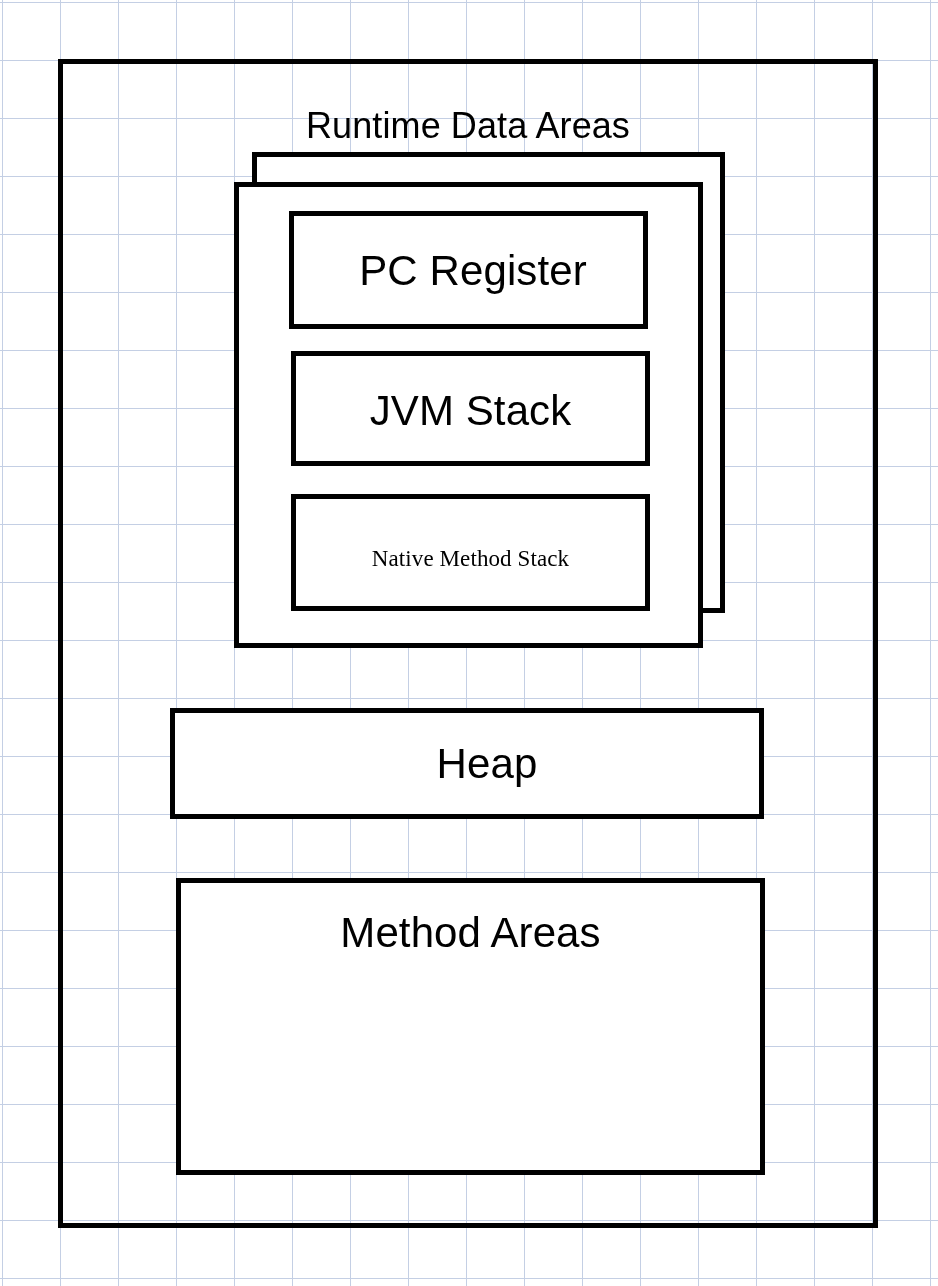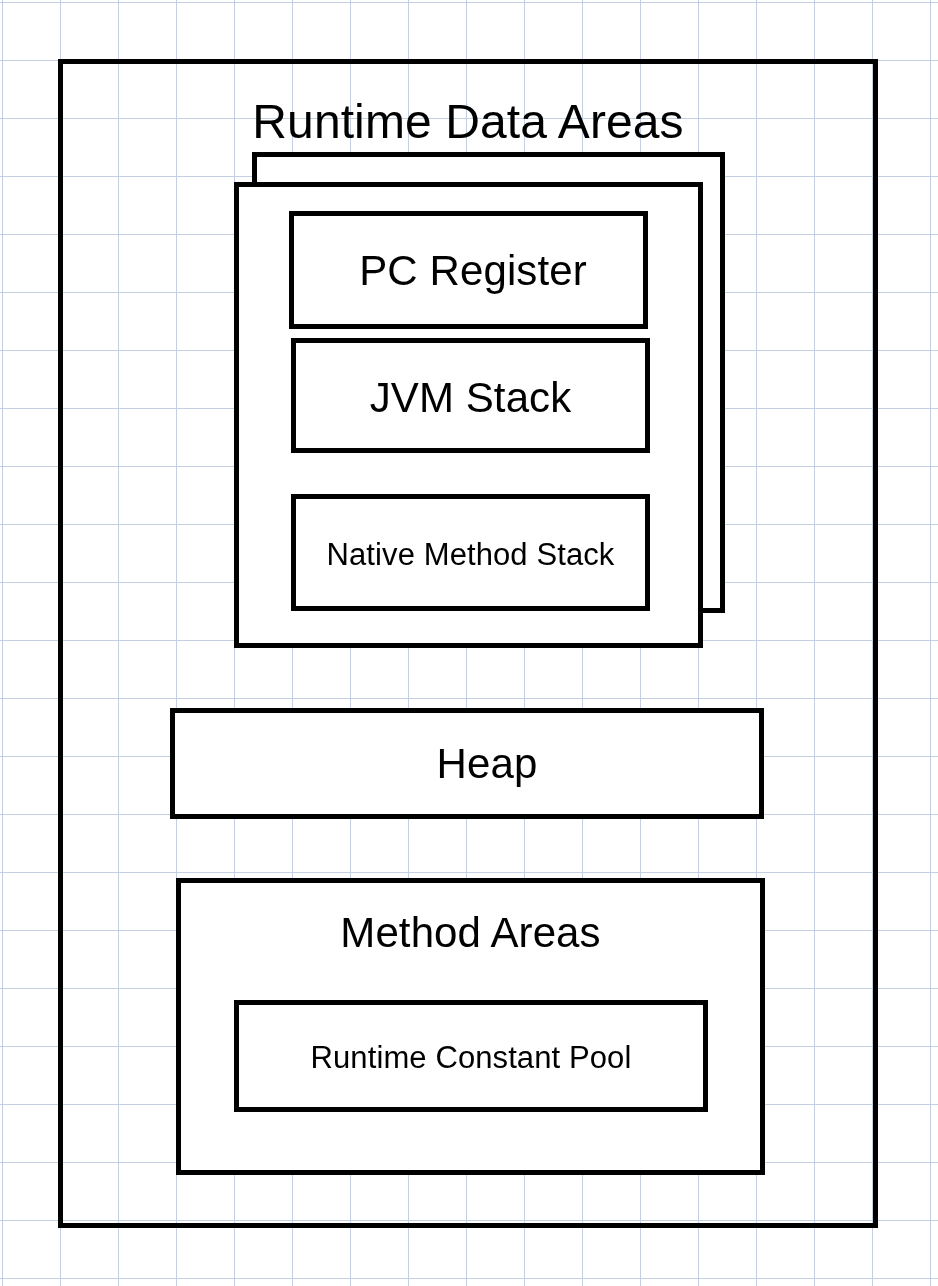--- a/index.html
+++ b/index.html
@@ -46,50 +46,50 @@
   }
 
   
   #outer-box {
     left: 58px; top: 59px;
     width: 820px; height: 1169px;
     border-width: 5px;
     background: rgba(255,255,255,0.0);
   }
   #outer-title {
-    top: 34px;
-    font-size: 48px;
+    top: 44px;
+    font-size: 36px;
   }
 
   
   #thread-stack-back {
     left: 252px; top: 152px;
     width: 473px; height: 461px;
     border-width: 5px;
     background: #ffffff;
   }
   
   #thread-stack-front {
     left: 234px; top: 182px;
     width: 469px; height: 466px;
     border-width: 5px;
     background: #ffffff;
   }
 
   #pc-register-box  { left: 289px; top: 211px; width: 359px; height: 118px; background:#ffffff; }
-  #jvm-stack-box    { left: 291px; top: 338px; width: 359px; height: 115px; background:#ffffff; }
+  #jvm-stack-box    { left: 291px; top: 351px; width: 359px; height: 115px; background:#ffffff; }
   #native-stack-box { left: 291px; top: 494px; width: 359px; height: 117px; background:#ffffff; }
   #heap-box         { left: 170px; top: 708px; width: 594px; height: 111px; background:#ffffff; }
   #method-areas-box { left: 176px; top: 878px; width: 589px; height: 297px; background:#ffffff; }
   #constant-pool-box{ left: 234px; top: 1000px; width: 474px; height: 112px; background:#ffffff; }
 
   
   #pc-register-label   { top: 34px;  font-size: 42px; padding-left: 9px; }
   #jvm-stack-label     { top: 34px;  font-size: 42px; }
-  #native-stack-label  { top: 40px;  font-size: 31px; }
+  #native-stack-label  { top: 48px;  font-size: 23px; font-family: Liberation Serif, serif; }
   #heap-label          { top: 30px;  font-size: 42px; margin-left: 40px; }
   #method-areas-label  { top: 29px;  font-size: 42px; text-align: center; }
   #constant-pool-label { top: 37px;  font-size: 31px; }
 </style>
 </head>
 <body>
 
 <div id="canvas">
 
   <div class="box" id="outer-box">
@@ -113,17 +113,14 @@
   </div>
 
   <div class="box" id="heap-box">
     <div class="box-label" id="heap-label">Heap</div>
   </div>
 
   <div class="box" id="method-areas-box">
     <div class="box-label" id="method-areas-label">Method Areas</div>
   </div>
 
-  <div class="box" id="constant-pool-box">
-    <div class="box-label" id="constant-pool-label">Runtime Constant Pool</div>
-  </div>
 
 </div>
 
 </body></html>

